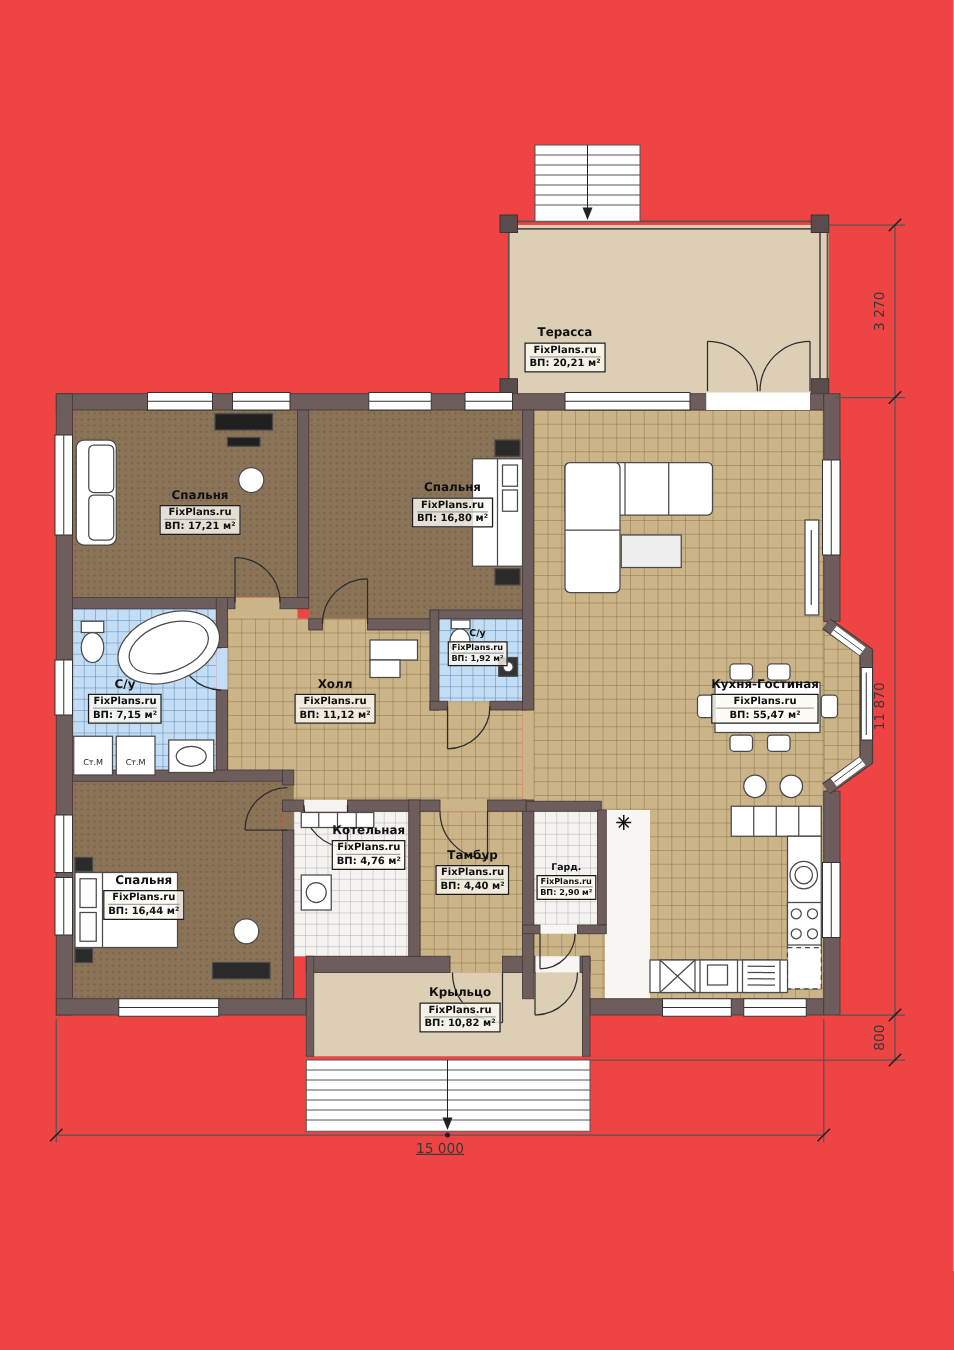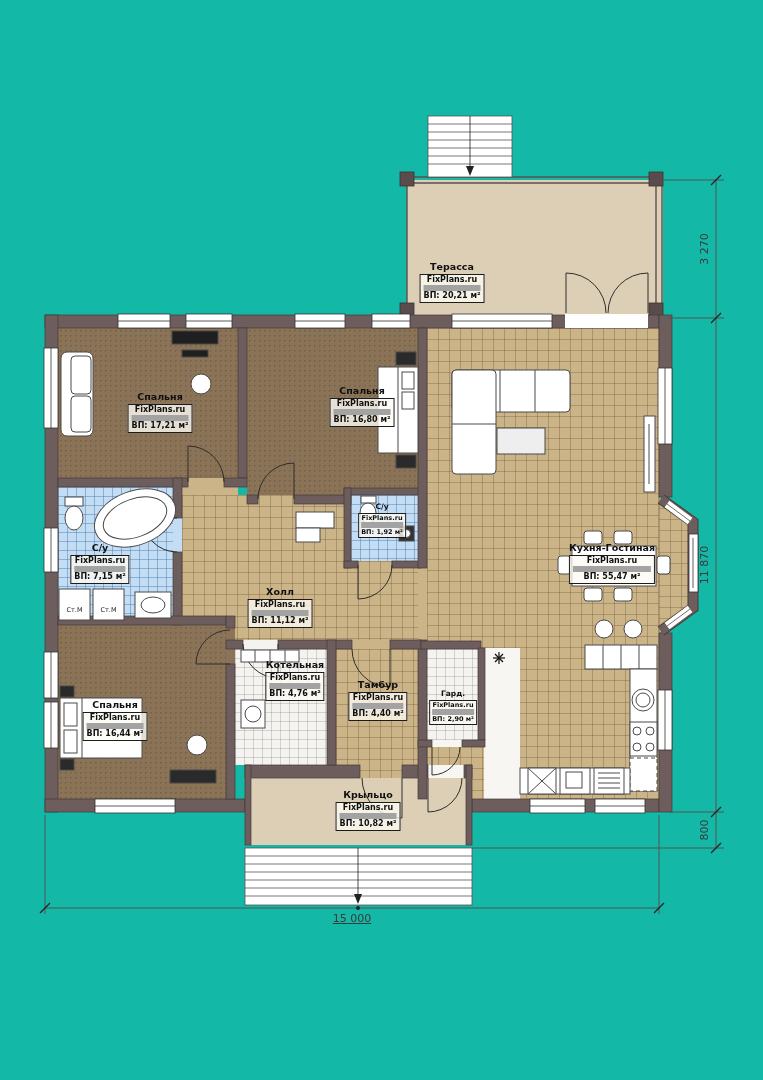--- a/index.html
+++ b/index.html
@@ -1,16 +1,16 @@
 <!DOCTYPE html>
 <html><head>
 <meta charset="utf-8">
 <style>
   html,body{margin:0;padding:0;background:#fff;}
-  #plan{position:relative;width:763px;height:1080px;background:#14b8a6;overflow:hidden;
+  #plan{position:relative;width:763px;height:1080px;background:#ef4444;overflow:hidden;
         font-family:"DejaVu Sans",sans-serif;}
   .floor{position:absolute;}
   .f-beige{background:#ddcfb5;}
   .f-brown{background:#8a7356;
     background-image:radial-gradient(rgba(0,0,0,.13) 1px,transparent 1px);
     background-size:5px 5px;}
   .f-tan{background:#cbb488;
     background-image:linear-gradient(rgba(122,98,60,.4) 1px,transparent 1px),
                      linear-gradient(90deg,rgba(122,98,60,.4) 1px,transparent 1px);
     background-size:11px 11px;}
@@ -21,21 +21,21 @@
   .f-wtile{background:#f4f3f0;
     background-image:linear-gradient(rgba(0,0,0,.14) 1px,transparent 1px),
                      linear-gradient(90deg,rgba(0,0,0,.14) 1px,transparent 1px);
     background-size:9px 9px;}
   .f-white{background:#f7f6f3;}
   svg.overlay{position:absolute;left:0;top:0;}
   .rlabel{position:absolute;transform:translateX(-50%);text-align:center;color:#101010;z-index:30;}
   .rlabel .t{font-weight:bold;font-size:9.5px;line-height:1.15;margin-bottom:1px;white-space:nowrap;}
   .rlabel .bx{border:1px solid #1c1c1c;background:rgba(252,250,243,.8);font-size:8px;line-height:1.3;
               padding:0 3px;white-space:nowrap;font-weight:bold;}
-  .rlabel .bx .a{border-top:6px solid #a3a3a3;}
+  .rlabel .bx .a{border-top:1px solid #a3a3a3;}
   .rlabel.small .t{font-size:7.5px;}
   .rlabel.small .bx{font-size:6.5px;padding:0 2px;}
   .wm{position:absolute;width:31px;height:41px;display:flex;align-items:center;justify-content:center;
       font-size:6.5px;color:#222;z-index:30;}
   .dim{position:absolute;font-size:11px;color:#3a3a3a;z-index:30;white-space:nowrap;}
   .dim.vert{transform:translate(-50%,-50%) rotate(-90deg);}
   .dim.horiz{transform:translateX(-50%);text-decoration:underline;}
 </style>
 </head>
 <body>
@@ -414,21 +414,21 @@
   </div>
 
   <div class="rlabel" style="left:100px;top:543px;">
     <div class="t">С/у</div>
     <div class="bx">
         <div>FixPlans.ru</div>
       <div class="a">ВП: 7,15 м²</div>
       </div>
   </div>
 
-  <div class="rlabel" style="left:280px;top:543px;margin-top:44px;">
+  <div class="rlabel" style="left:268px;top:543px;">
     <div class="t">Холл</div>
     <div class="bx">
         <div>FixPlans.ru</div>
       <div class="a">ВП: 11,12 м²</div>
       </div>
   </div>
 
   <div class="rlabel" style="left:612px;top:543px;">
     <div class="t">Кухня-Гостиная</div>
     <div class="bx">

